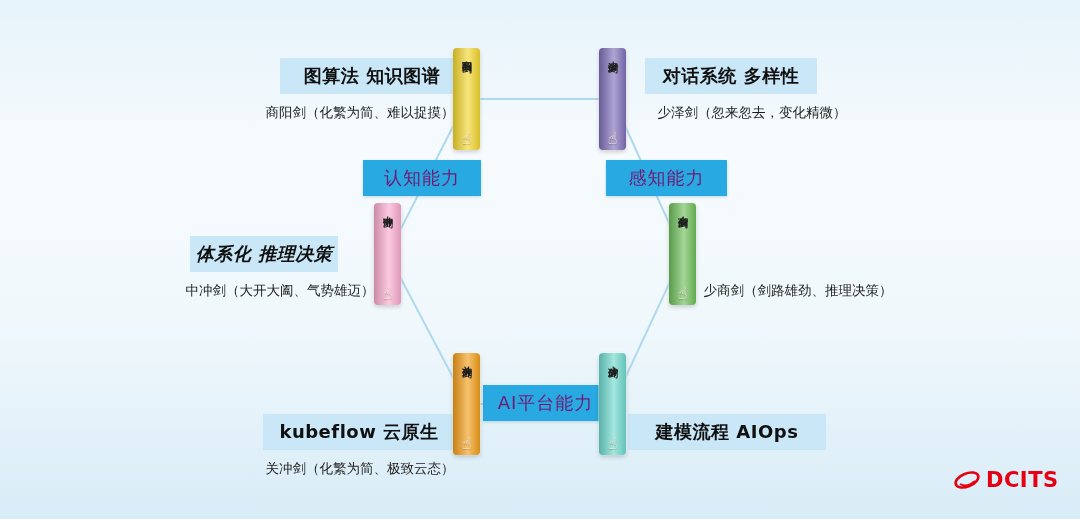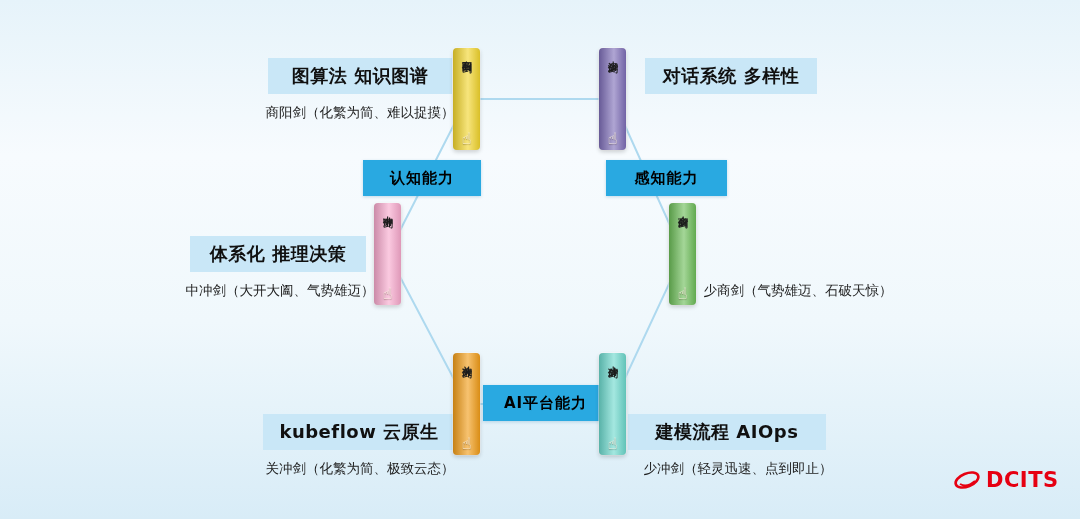--- a/index.html
+++ b/index.html
@@ -12,41 +12,41 @@
   .title-box{
     position:absolute;z-index:3;height:36px;line-height:36px;text-align:center;
     font-weight:bold;font-size:18px;color:#101010;letter-spacing:0.5px;
   }
   .subtitle{
     position:absolute;z-index:3;text-align:center;font-size:13.5px;color:#1c1c1c;
     height:18px;line-height:18px;
   }
   .cat{
     position:absolute;z-index:4;height:36px;line-height:36px;text-align:center;
-    color:#000000;font-weight:bold;font-size:15px;letter-spacing:1px;
+    color:#701a75;font-weight:normal;font-size:18px;letter-spacing:1px;
     box-shadow:0 1px 3px rgba(40,120,170,0.25);
   }
   .sword{
     position:absolute;z-index:5;width:27px;height:102px;border-radius:4px;
     display:flex;flex-direction:column;justify-content:space-between;align-items:center;
     background-image:linear-gradient(to right,rgba(0,0,0,0.18),rgba(255,255,255,0.38) 55%,rgba(0,0,0,0.10));
     box-shadow:0 2px 4px rgba(0,0,0,0.18), 0 0 0 1px rgba(255,255,255,0.45);
   }
   .sword-name{
     writing-mode:vertical-rl;text-orientation:upright;
     font-size:10px;font-weight:bold;color:#1c1c1c;margin-top:5px;letter-spacing:1px;
   }
   .sword-hand{
     font-size:16px;line-height:18px;color:#fff6e8;margin-bottom:2px;
     text-shadow:0 1px 1px rgba(60,40,20,0.55);
   }
   
-  #t-graph-box{left:268px;top:58px;width:184px;}
+  #t-graph-box{left:280px;top:58px;width:184px;}
   #t-dialog-box{left:645px;top:58px;width:172px;}
-  #t-reason-box{left:190px;top:236px;width:176px;}
+  #t-reason-box{left:190px;top:236px;width:148px;font-style:italic;}
   #t-vision-box{left:700px;top:236px;width:190px;}
   #t-kube-box{left:263px;top:414px;width:192px;}
   #t-aiops-box{left:628px;top:414px;width:198px;}
   
   #t-graph-sub{left:240px;top:103px;width:240px;}
   #t-dialog-sub{left:632px;top:103px;width:240px;}
   #t-reason-sub{left:160px;top:281px;width:240px;}
   #t-vision-sub{left:678px;top:281px;width:240px;}
   #t-kube-sub{left:240px;top:459px;width:240px;}
   #t-aiops-sub{left:618px;top:459px;width:240px;}
@@ -76,24 +76,24 @@
     <polygon points="467,99 613,99 683,254 613,404 467,404 388,254" fill="none" stroke="#aed9ef" stroke-width="2"></polygon>
   </svg>
 
   <div class="title-box" id="t-graph-box" style="background-color: rgb(201, 231, 247);">图算法 知识图谱</div>
   <div class="title-box" id="t-dialog-box" style="background-color: rgb(201, 231, 247);">对话系统 多样性</div>
   <div class="title-box" id="t-reason-box" style="background-color: rgb(201, 231, 247);">体系化 推理决策</div>
   <div class="title-box" id="t-aiops-box" style="background-color: rgb(201, 231, 247);">建模流程 AIOps</div>
   <div class="title-box" id="t-kube-box" style="background-color: rgb(201, 231, 247);">kubeflow 云原生</div>
 
   <div class="subtitle" id="t-graph-sub">商阳剑（化繁为简、难以捉摸）</div>
+  <div class="subtitle" id="t-dialog-sub">少泽剑（忽来忽去，变化精微）</div>
   <div class="subtitle" id="t-reason-sub">中冲剑（大开大阖、气势雄迈）</div>
-  <div class="subtitle" id="t-vision-sub">少商剑（气势雄迈、石破天惊）</div>
+  <div class="subtitle" id="t-vision-sub">少商剑（剑路雄劲、推理决策）</div>
   <div class="subtitle" id="t-kube-sub">关冲剑（化繁为简、极致云态）</div>
-  <div class="subtitle" id="t-aiops-sub">少冲剑（轻灵迅速、点到即止）</div>
 
   <div class="cat" id="cat-cognitive" style="background-color: rgb(41, 169, 225);">认知能力</div>
   <div class="cat" id="cat-perception" style="background-color: rgb(41, 169, 225);">感知能力</div>
   <div class="cat" id="cat-platform" style="background-color: rgb(41, 169, 225);">AI平台能力</div>
 
   <div class="sword" id="sw-shangyang" style="background-color: rgb(242, 213, 44);">
     <span class="sword-name">商阳剑</span>
     <span class="sword-hand">☝</span>
   </div>
   <div class="sword" id="sw-shaoze" style="background-color: rgb(126, 110, 184);">

